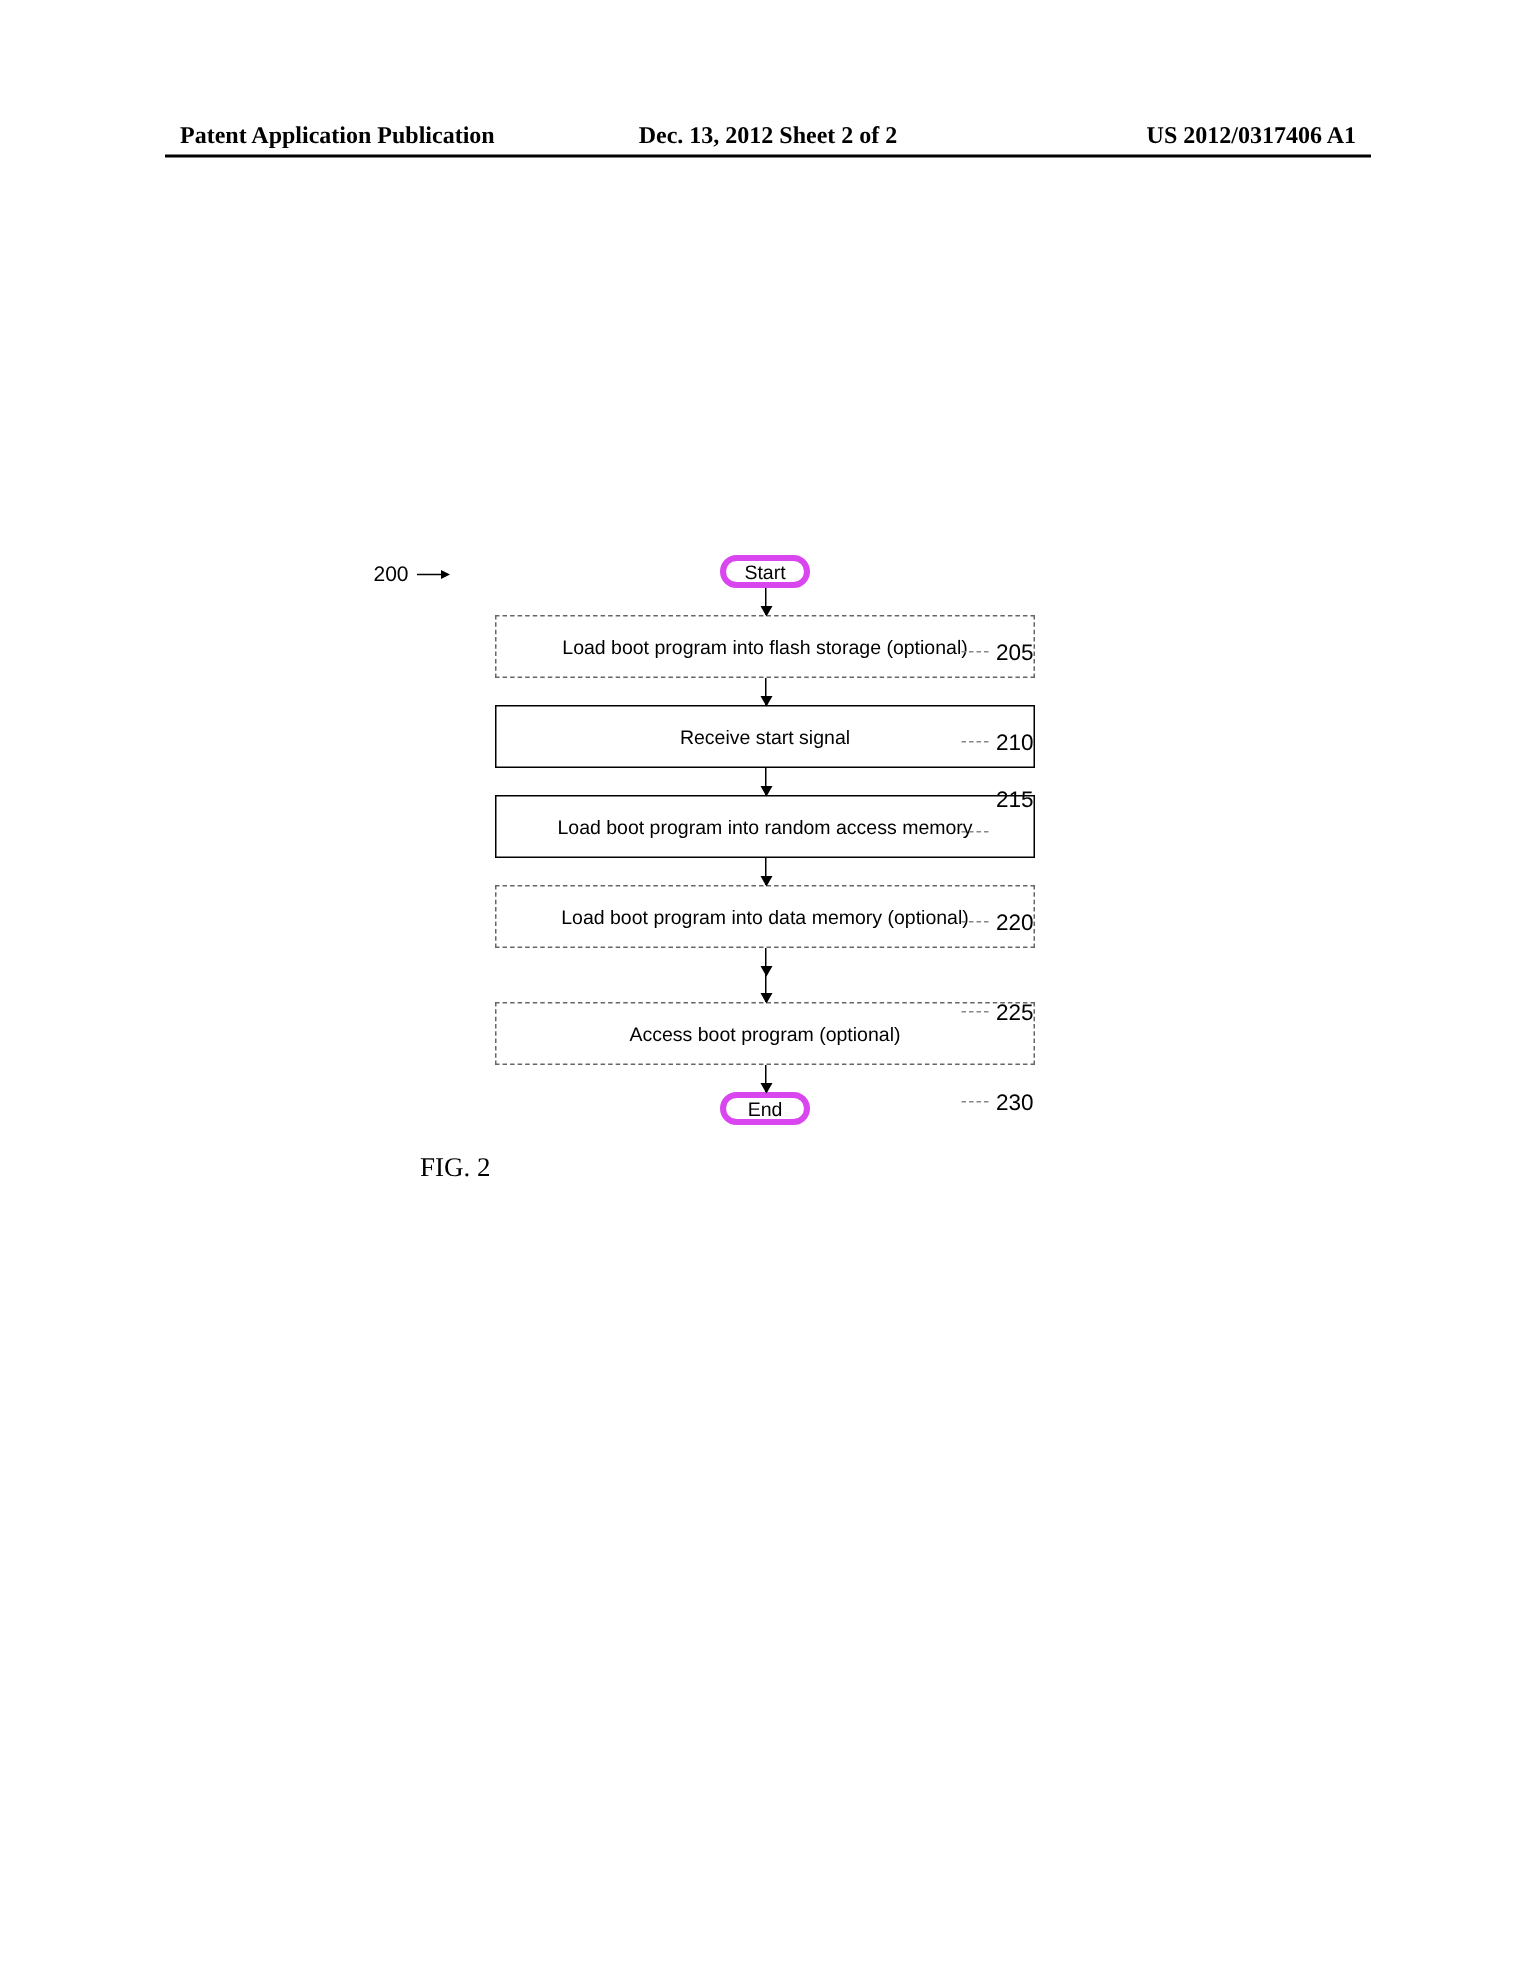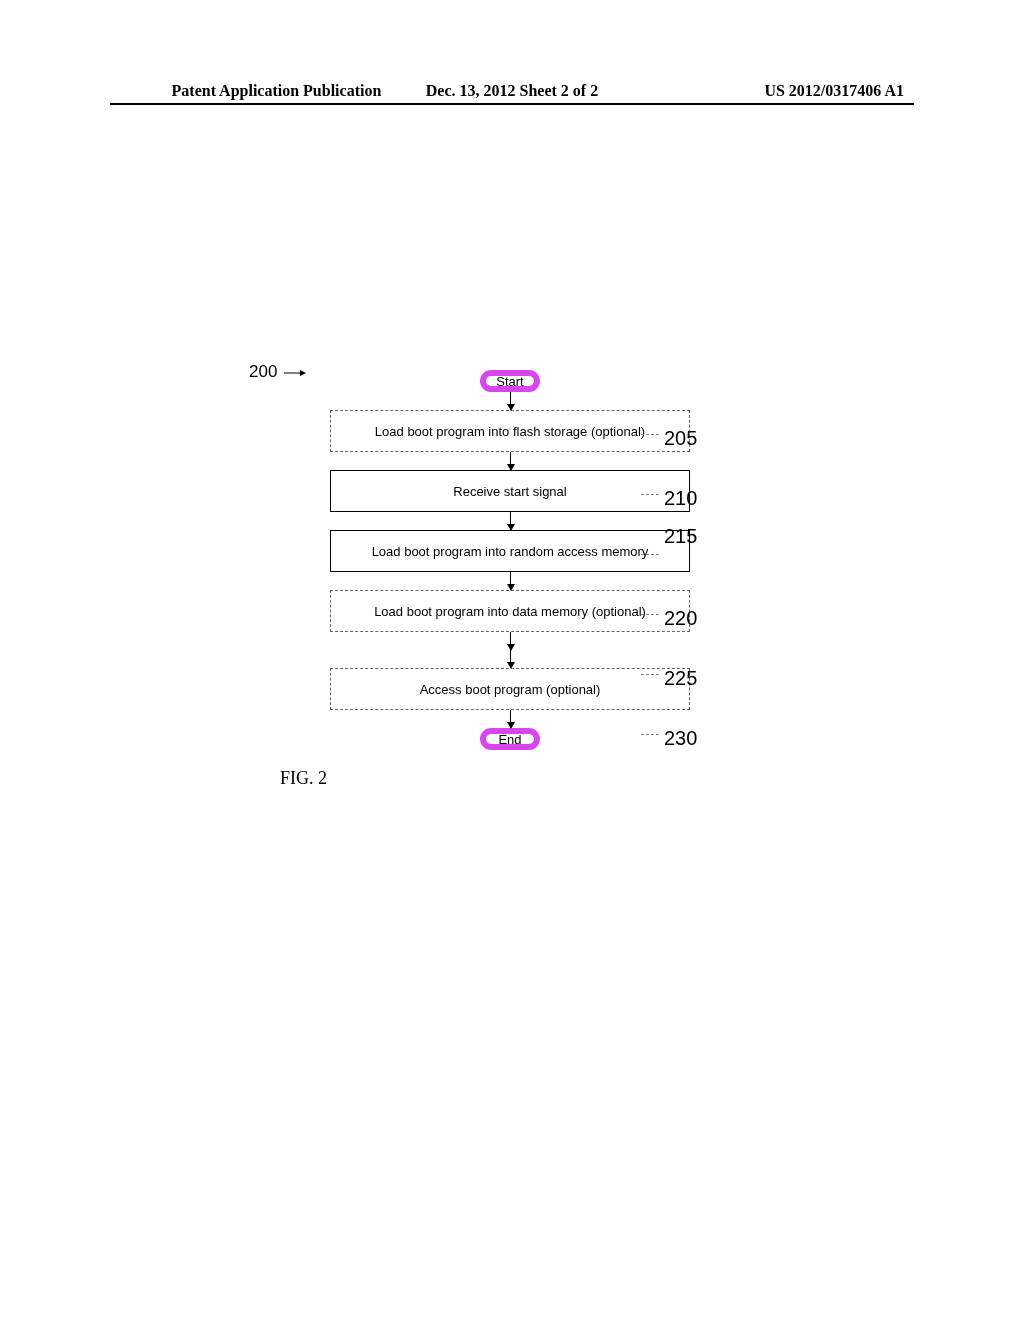--- a/index.html
+++ b/index.html
@@ -20,21 +20,20 @@
       left: 0;
       right: 0;
       display: flex;
       justify-content: space-between;
       padding: 0 120px;
       font-size: 16px;
       font-weight: bold;
     }
     .header-left {
       flex: 1;
-      text-align: right;
     }
     .header-center {
       flex: 1;
       text-align: center;
     }
     .header-right {
       flex: 1;
       text-align: right;
     }
     .header-divider {
@@ -45,40 +44,40 @@
       border-top: 2px solid black;
     }
     .diagram-container {
       position: absolute;
       top: 370px;
       left: 280px;
       width: 460px;
     }
     .ref-200 {
       position: absolute;
-      top: 362px;
+      top: 374px;
       left: 249px;
-      font-size: 17px;
+      font-size: 14px;
       font-family: Arial, sans-serif;
     }
     .ref-label {
       position: absolute;
-      font-size: 20px;
+      font-size: 15px;
       font-family: Arial, sans-serif;
     }
     .ref-dash {
       position: absolute;
       border-top: 1px dashed #888;
       width: 18px;
       height: 1px;
     }
     .terminal {
       width: 60px;
       height: 22px;
-      border: 6px solid #d946ef;
+      border: 4px solid #d946ef;
       border-radius: 11px;
       display: flex;
       align-items: center;
       justify-content: center;
       font-size: 13px;
       font-family: Arial, sans-serif;
       margin: 0 auto;
       background: white;
     }
     .box {

